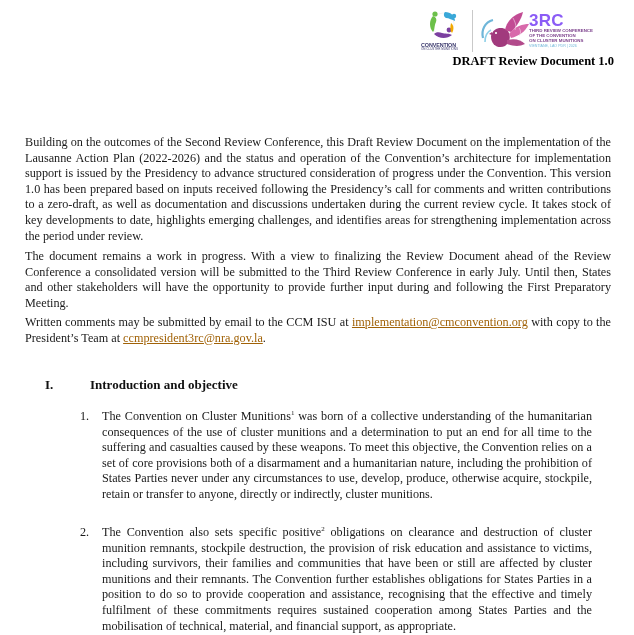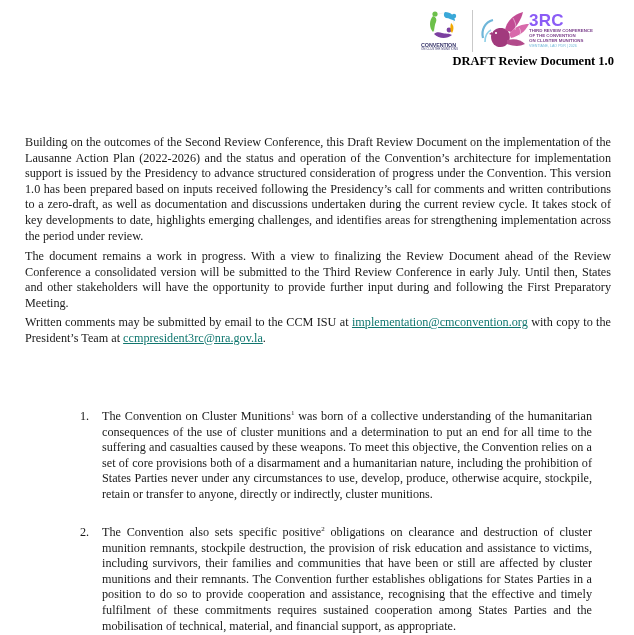--- a/index.html
+++ b/index.html
@@ -137,21 +137,21 @@
       font-size: 12.2px;
       line-height: 15.6px;
       text-align: justify;
       margin: 0;
       color: #1a1a1a;
     }
     .para-1 { top: 135px; }
     .para-2 { top: 249px; }
     .para-3 { top: 315px; }
     a.email {
-      color: #0f766e;
+      color: #a16207;
       text-decoration: underline;
     }
     
     .section-heading {
       position: absolute;
       left: 45px;
       top: 376px;
       font-weight: bold;
       font-size: 13px;
       line-height: 17px;
@@ -227,20 +227,23 @@
 
   <div class="draft-label">DRAFT Review Document 1.0</div>
 
 
   <p class="para para-1">Building on the outcomes of the Second Review Conference, this Draft Review Document on the implementation of the Lausanne Action Plan (2022-2026) and the status and operation of the Convention’s architecture for implementation support is issued by the Presidency to advance structured consideration of progress under the Convention. This version 1.0 has been prepared based on inputs received following the Presidency’s call for comments and written contributions to a zero-draft, as well as documentation and discussions undertaken during the current review cycle. It takes stock of key developments to date, highlights emerging challenges, and identifies areas for strengthening implementation across the period under review.</p>
 
   <p class="para para-2">The document remains a work in progress. With a view to finalizing the Review Document ahead of the Review Conference a consolidated version will be submitted to the Third Review Conference in early July. Until then, States and other stakeholders will have the opportunity to provide further input during and following the First Preparatory Meeting.</p>
 
   <p class="para para-3"><span>Written comments may be submitted by email to the CCM ISU at </span><a class="email">implementation@cmconvention.org</a><span> with copy to the President’s Team at </span><a class="email">ccmpresident3rc@nra.gov.la</a><span>.</span></p>
 
+  <div class="section-heading">
+    <span class="section-num">I.</span><span>Introduction and objective</span>
+  </div>
 
   <p class="num-para num-para-1">
     <span class="num">1.</span><span>The Convention on Cluster Munitions</span><sup>1</sup><span> was born of a collective understanding of the humanitarian consequences of the use of cluster munitions and a determination to put an end for all time to the suffering and casualties caused by these weapons. To meet this objective, the Convention relies on a set of core provisions both of a disarmament and a humanitarian nature, including the prohibition of States Parties never under any circumstances to use, develop, produce, otherwise acquire, stockpile, retain or transfer to anyone, directly or indirectly, cluster munitions.</span>
   </p>
 
   <p class="num-para num-para-2">
     <span class="num">2.</span><span>The Convention also sets specific positive</span><sup>2</sup><span> obligations on clearance and destruction of cluster munition remnants, stockpile destruction, the provision of risk education and assistance to victims, including survivors, their families and communities that have been or still are affected by cluster munitions and their remnants. The Convention further establishes obligations for States Parties in a position to do so to provide cooperation and assistance, recognising that the effective and timely fulfilment of these commitments requires sustained cooperation among States Parties and the mobilisation of technical, material, and financial support, as appropriate.</span>
   </p>
 
 </div>

